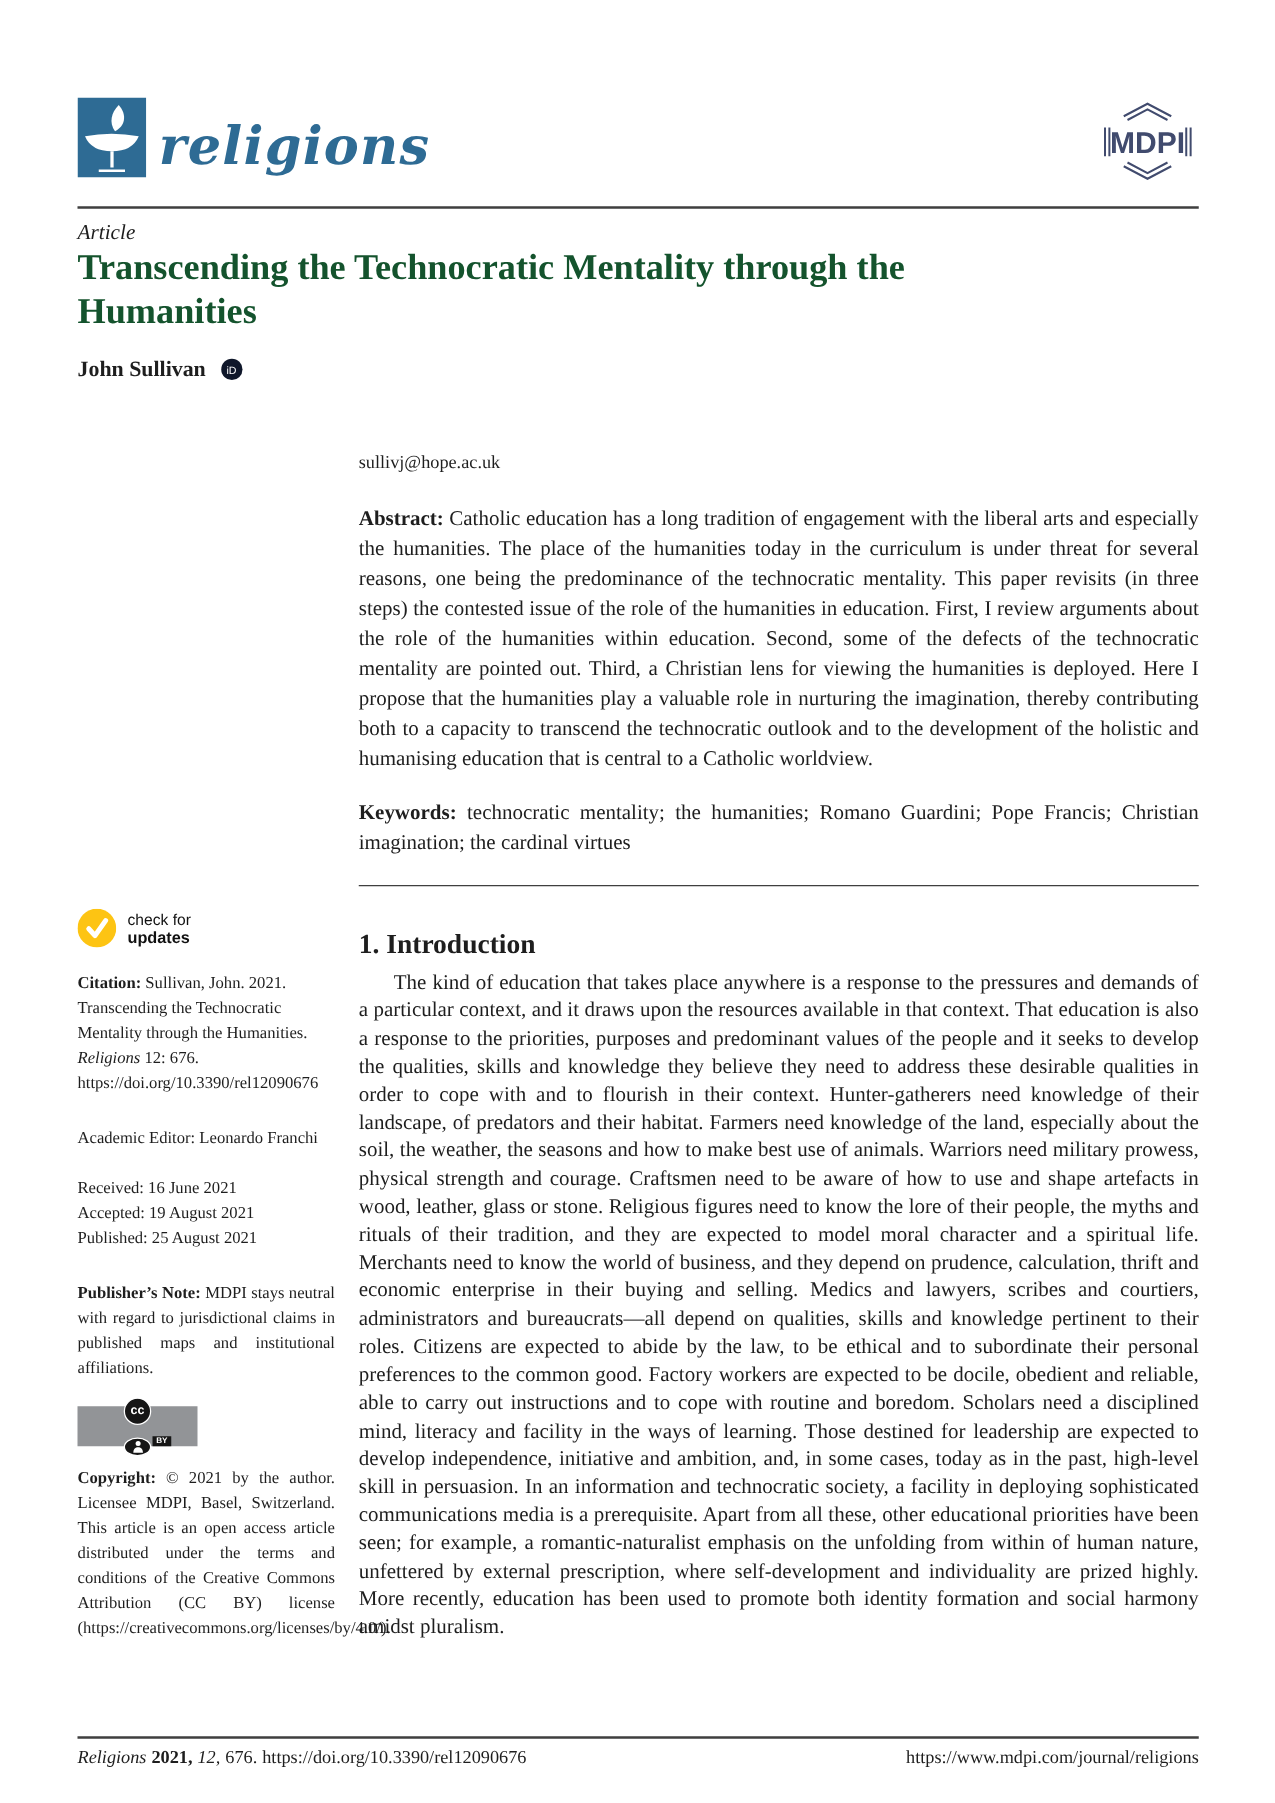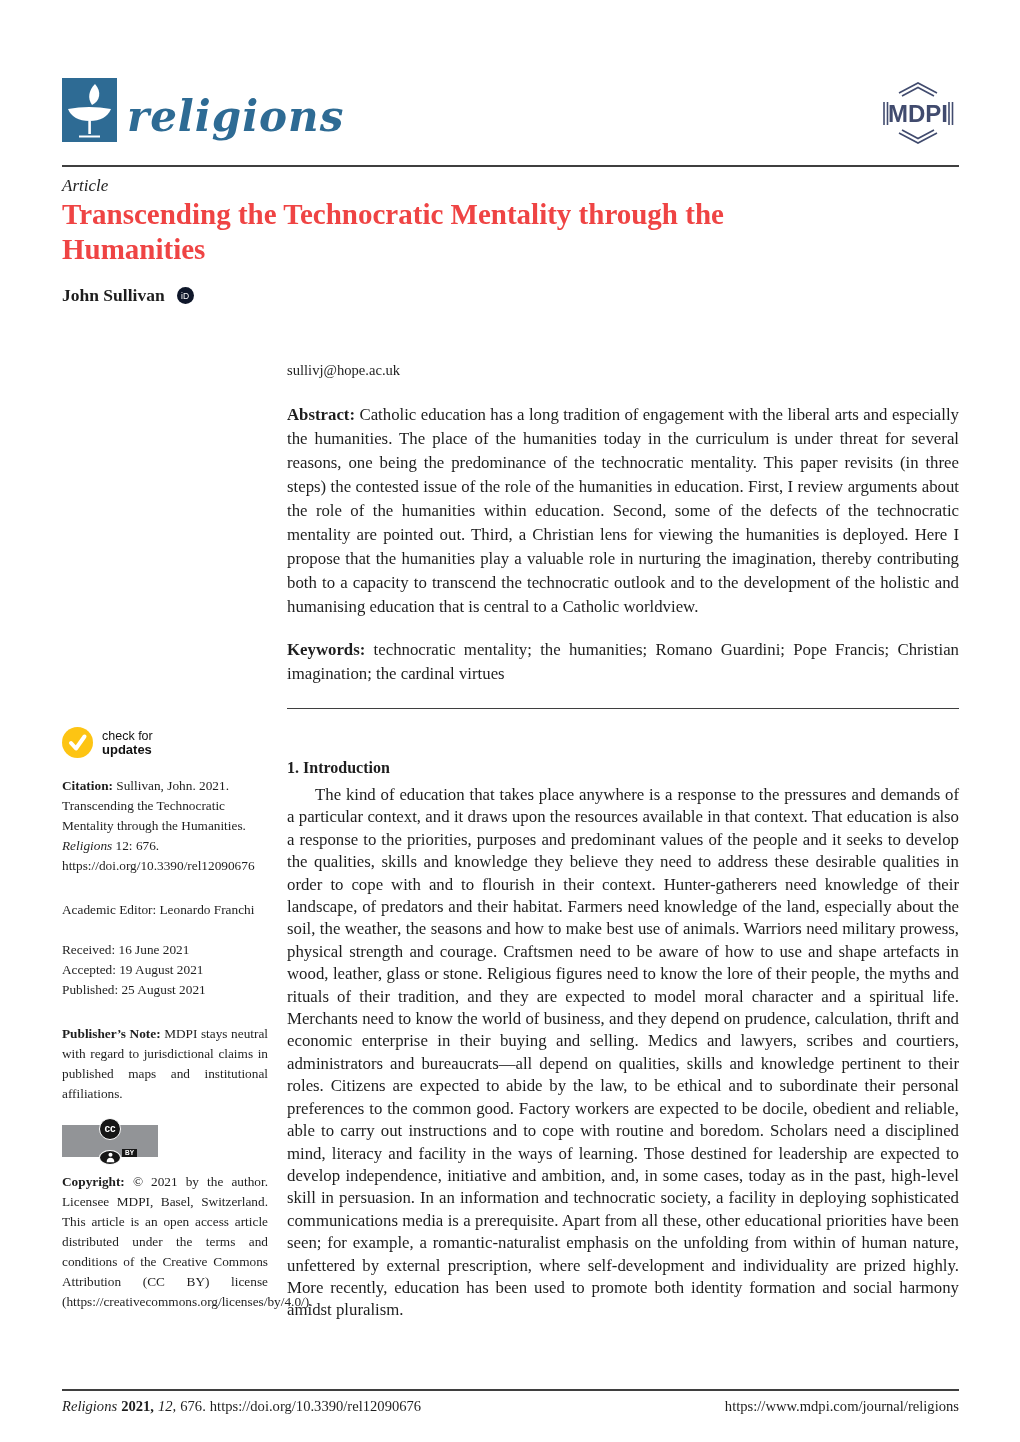--- a/index.html
+++ b/index.html
@@ -18,39 +18,39 @@
     font-style:italic; font-weight:700; font-size:42px; line-height:1;
     color:#2e6b94; margin-left:10px; margin-bottom:4px; letter-spacing:1px;
   }
   .mdpi-logo { position:absolute; left:872px; top:80px; }
   .rule-top { position:absolute; left:62px; top:165px; width:897px; height:2px; background:#3f3f3f; }
 
   
   .article-type { position:absolute; left:62px; top:176px; font-style:italic; font-size:17px; }
   .title {
     position:absolute; left:62px; top:197px; width:740px;
-    font-weight:bold; font-size:29px; line-height:35px; color:#ef4444;
+    font-weight:bold; font-size:29px; line-height:35px; color:#14532d;
   }
   .author-row { position:absolute; left:62px; top:285px; font-size:17.5px; font-weight:bold; display:flex; align-items:center; }
   .orcid {
     display:inline-flex; align-items:center; justify-content:center;
     width:17px; height:17px; border-radius:50%; background:#0f172a; color:#fff;
     font-family:"Liberation Sans",sans-serif; font-size:8.5px; font-weight:normal;
     margin-left:12px; cursor:pointer;
   }
 
   
   .main-col { position:absolute; left:287px; top:339px; width:672px; }
   .affiliation { font-size:14.6px; line-height:21px; }
   .para-just { text-align:justify; }
   .abstract { margin-top:22px; font-size:16.8px; line-height:24px;font-family:Liberation Serif, serif; }
   .keywords { margin-top:19px; font-size:16.8px; line-height:24px; }
   .bold { font-weight:bold; }
   .divider { margin-top:22px; border-top:1.6px solid #3f3f3f; width:100%; }
-  .section-heading { margin-top:50px; font-size:16px; font-weight:bold; }
+  .section-heading { margin-top:33px; font-size:22px; font-weight:bold; }
   .body-para {
     margin-top:7px; font-size:16.8px; line-height:22.4px; text-align:justify;
     text-indent:28px;
   }
 
   
   .sidebar { position:absolute; left:62px; top:727px; width:206px; font-size:13.3px; line-height:20px; }
   .updates-badge { display:flex; align-items:center; cursor:pointer; }
   .updates-text { margin-left:9px; font-family:"Liberation Sans",sans-serif; font-size:12.5px; line-height:14px; color:#111; }
   .updates-text .u2 { font-weight:bold; font-size:13px; }

